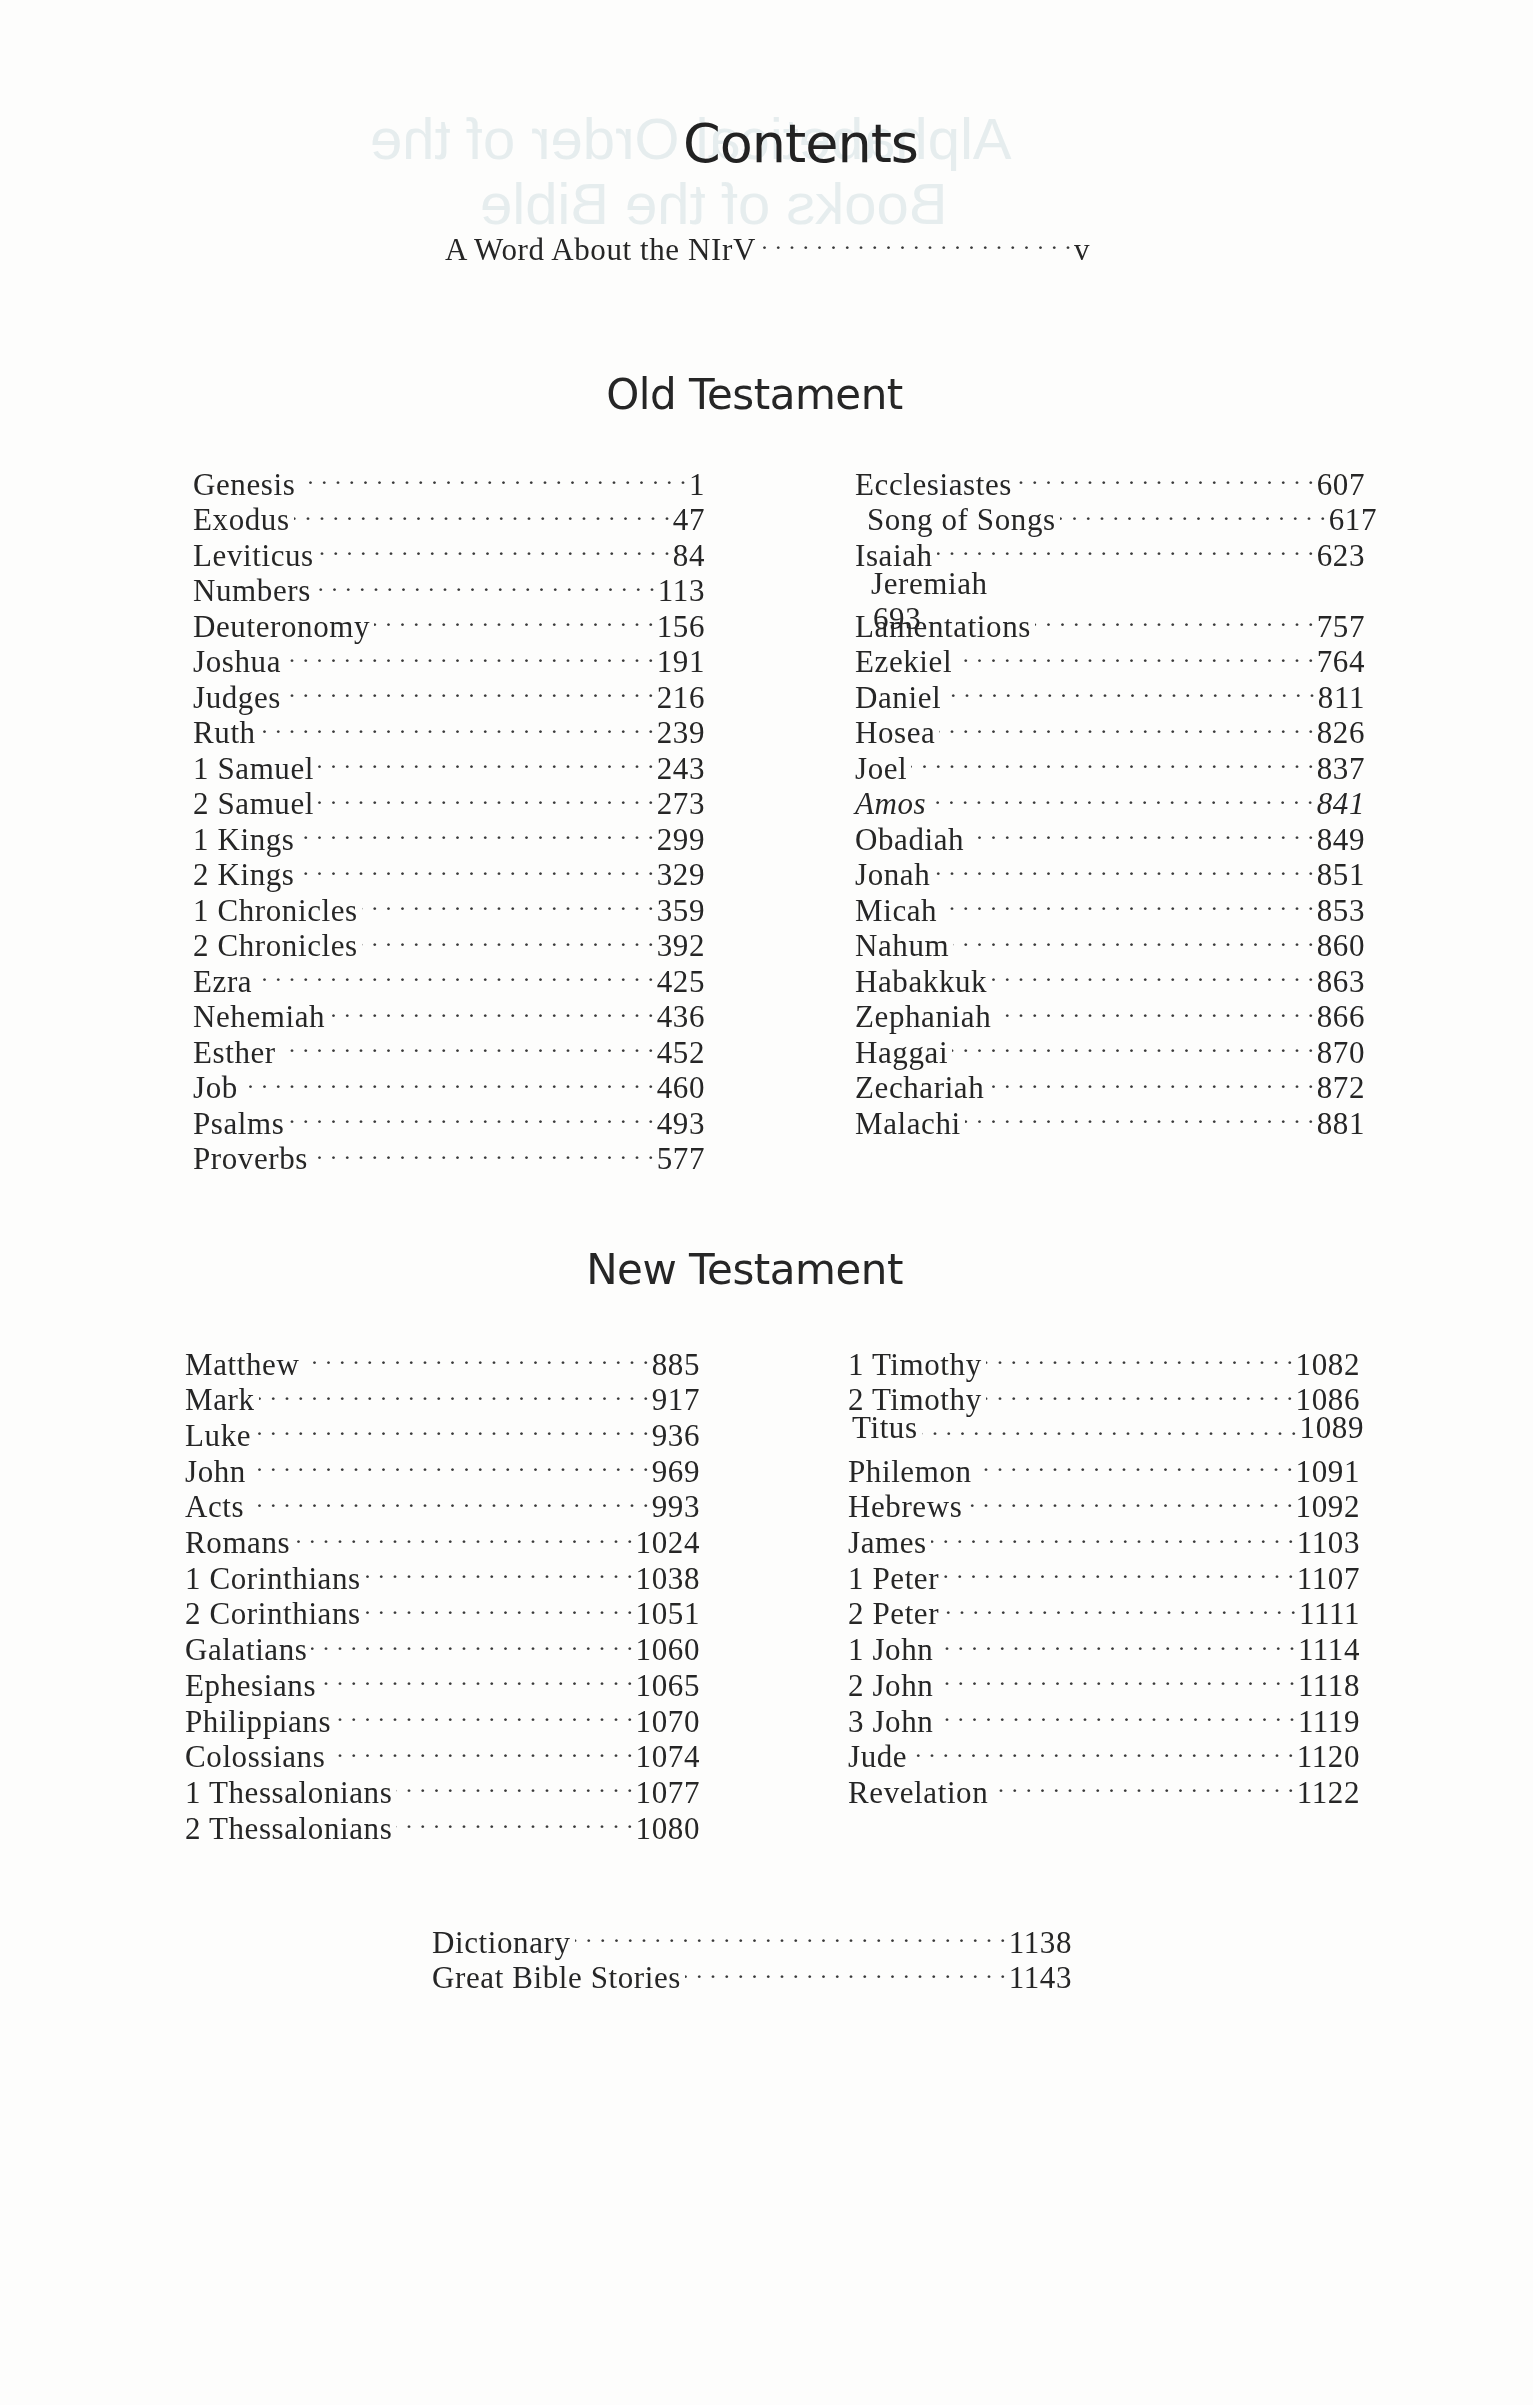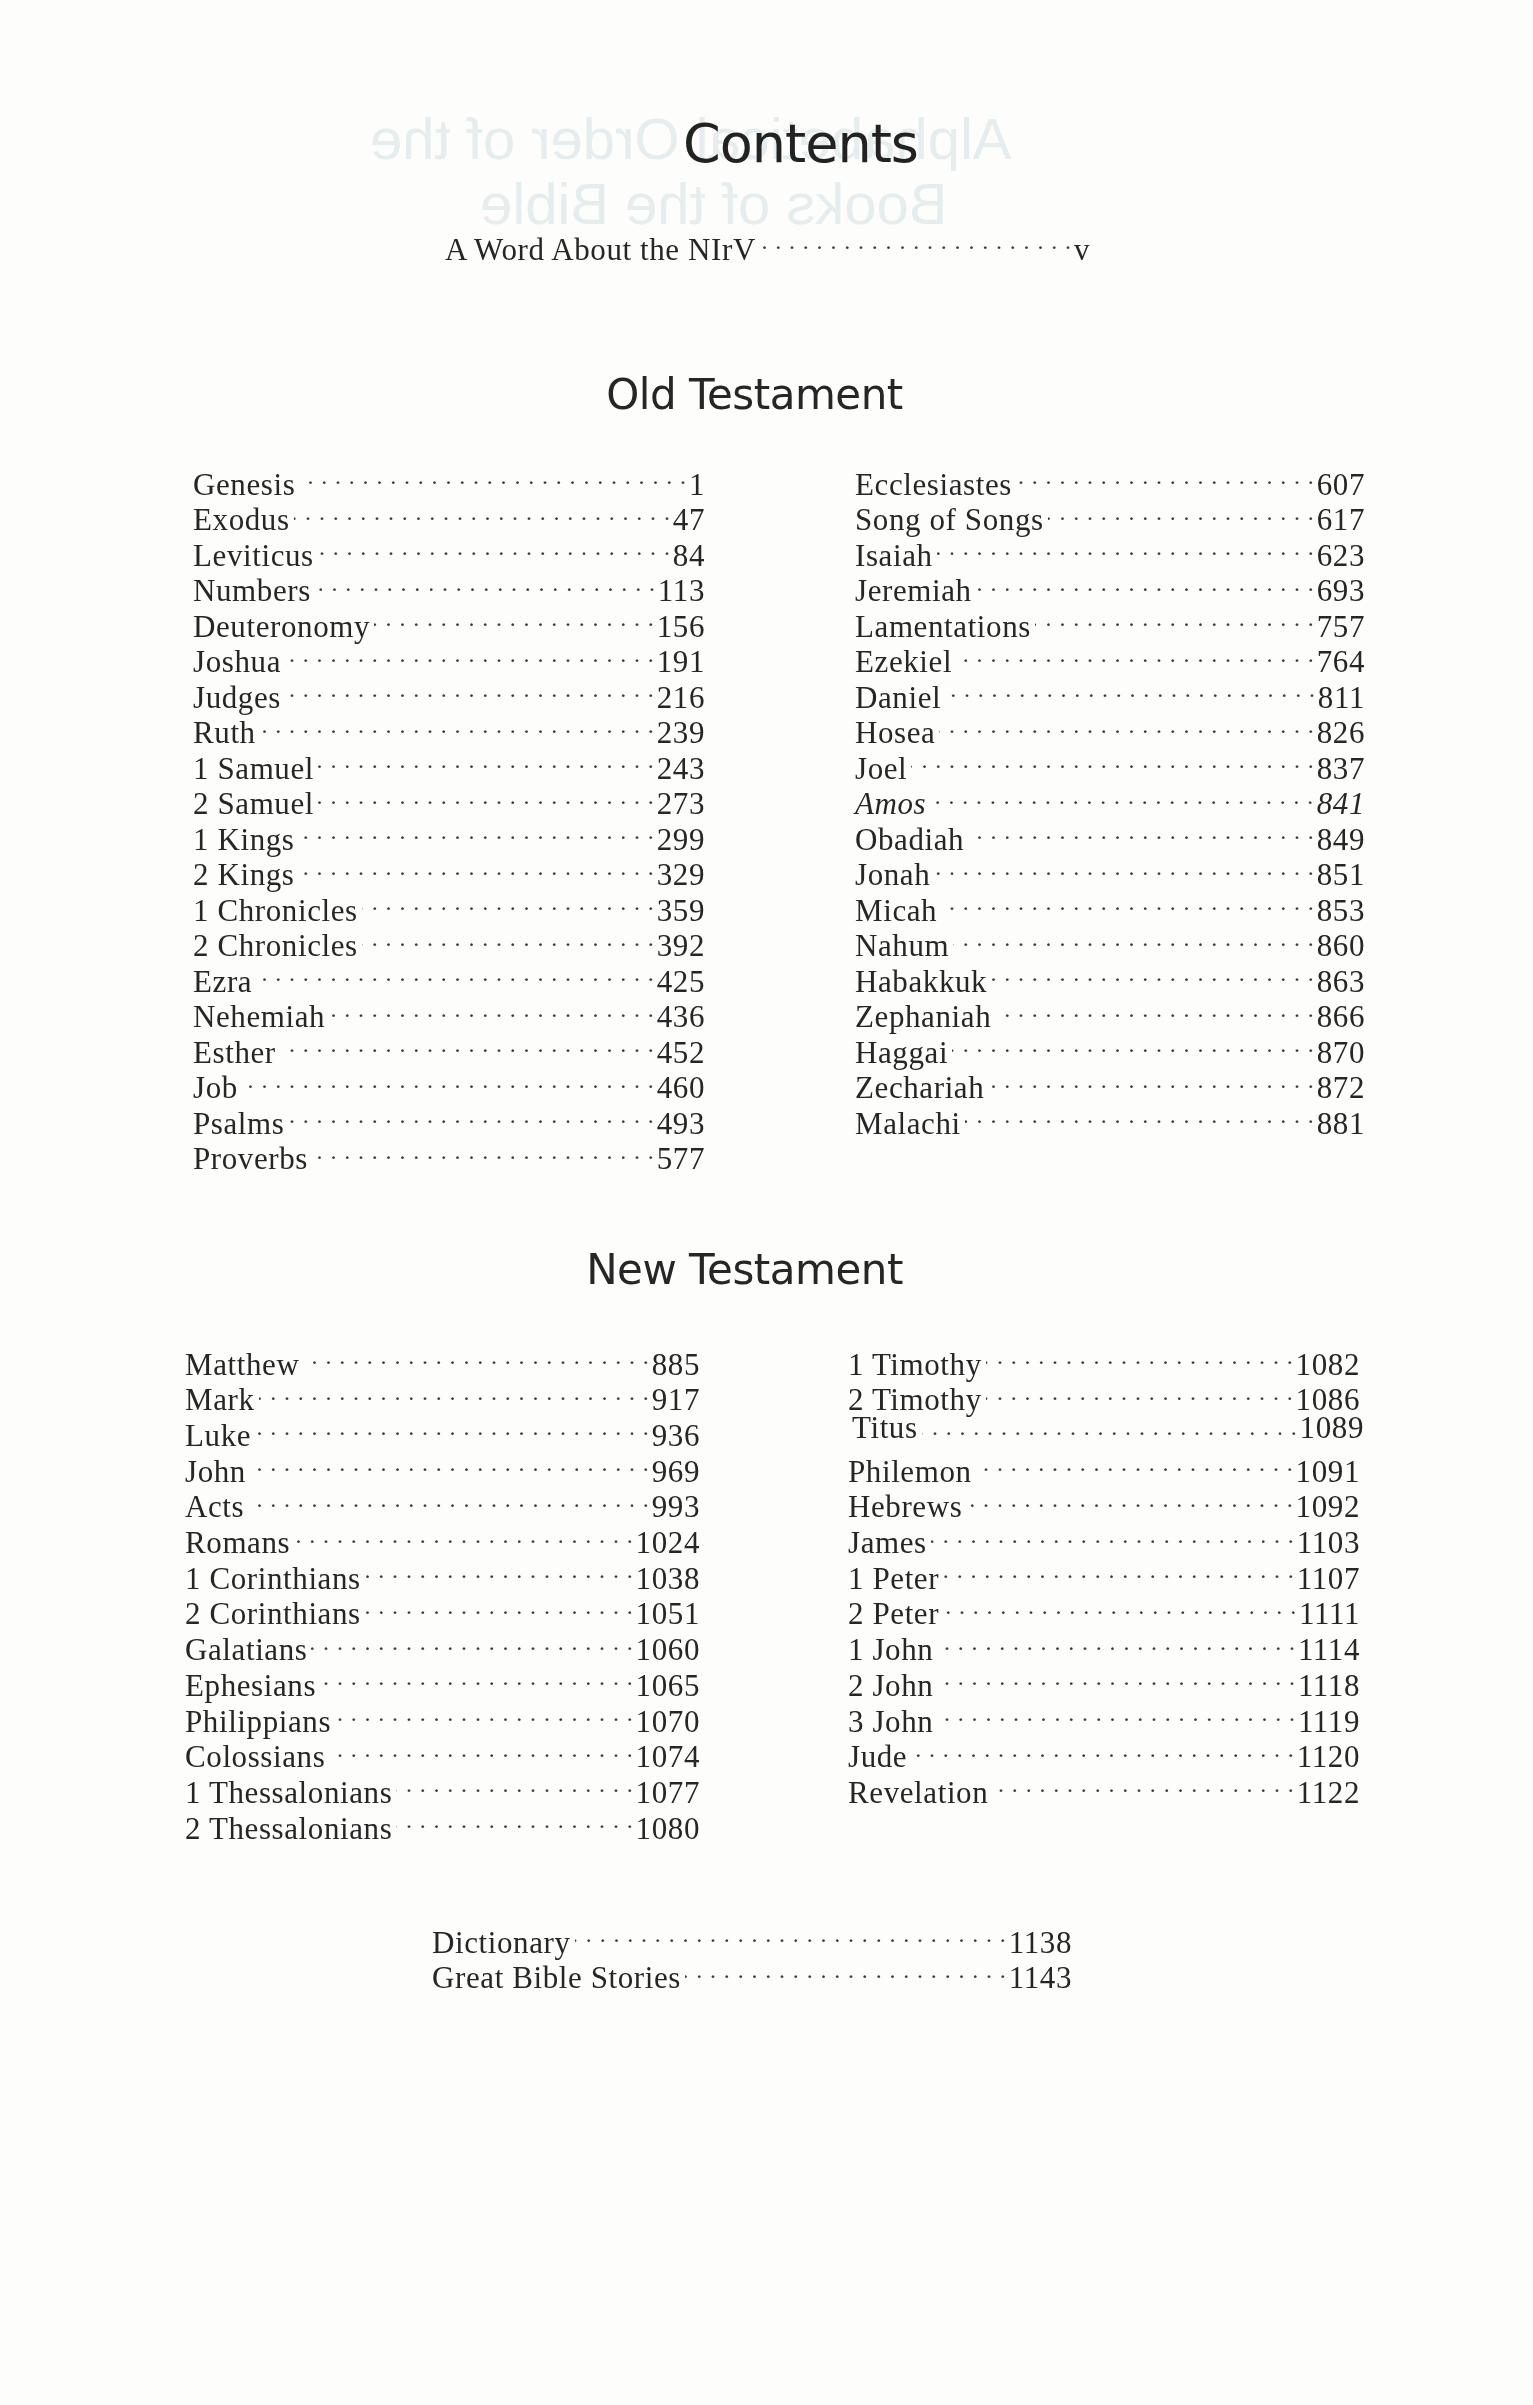--- a/index.html
+++ b/index.html
@@ -156,31 +156,31 @@
     <span class="dots"></span>
     <span class="page">577</span>
   </div>
   </div>
 <div class="col" style="left:855px; top:459px; width:510px;" id="ot-right">
     <div class="toc-row" style="position: absolute; left: 0px; width: 100%; top: 0px;">
     <span class="name">Ecclesiastes</span>
     <span class="dots"></span>
     <span class="page">607</span>
   </div>
-    <div class="toc-row" style="position: absolute; left: 0px; width: 100%; top: 35.5px;">
+    <div class="toc-row" style="position: absolute; left: 12px; width: 100%; top: 35.5px;">
     <span class="name">Song of Songs</span>
     <span class="dots"></span>
     <span class="page">617</span>
   </div>
     <div class="toc-row" style="position: absolute; left: 0px; width: 100%; top: 71px;">
     <span class="name">Isaiah</span>
     <span class="dots"></span>
     <span class="page">623</span>
   </div>
-    <div class="toc-row" style="position: absolute; left: 0px; width: 100%; top: 106.5px;">
+    <div class="toc-row" style="position: absolute; left: 16px; width: 100%; top: 106.5px; flex-direction: column;">
     <span class="name">Jeremiah</span>
     <span class="dots"></span>
     <span class="page">693</span>
   </div>
     <div class="toc-row" style="position: absolute; left: 0px; width: 100%; top: 142px;">
     <span class="name">Lamentations</span>
     <span class="dots"></span>
     <span class="page">757</span>
   </div>
     <div class="toc-row" style="position: absolute; left: 0px; width: 100%; top: 177.5px;">

